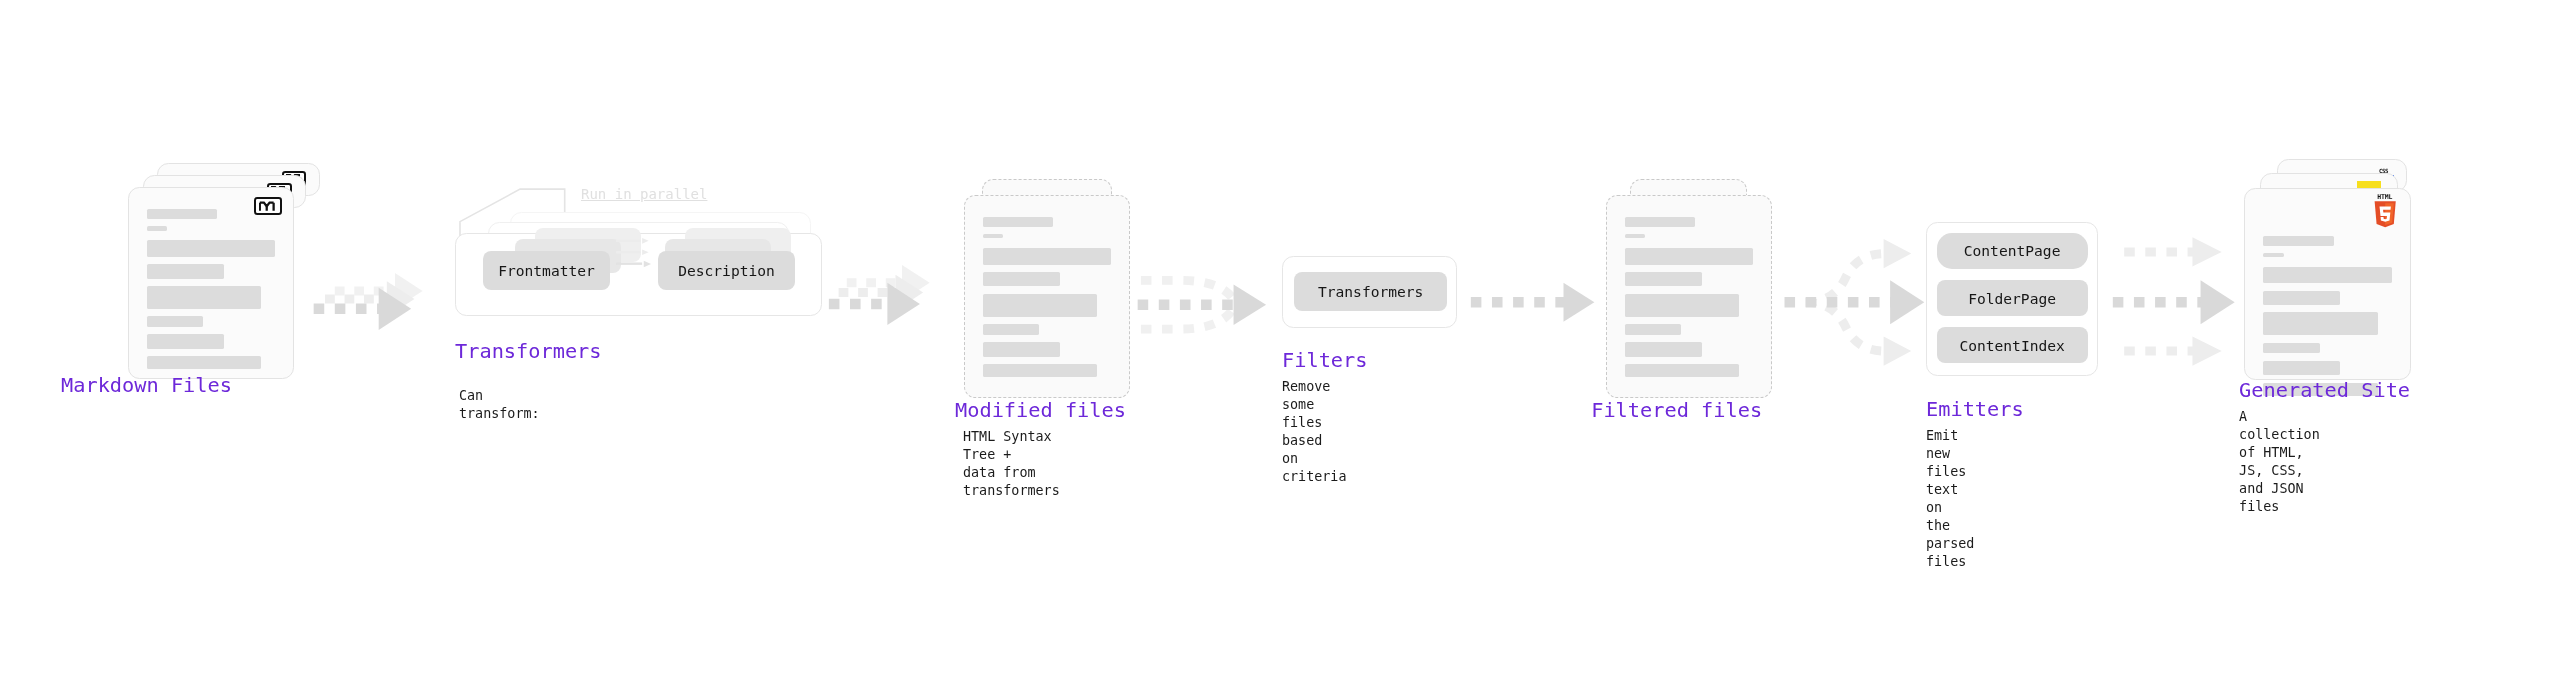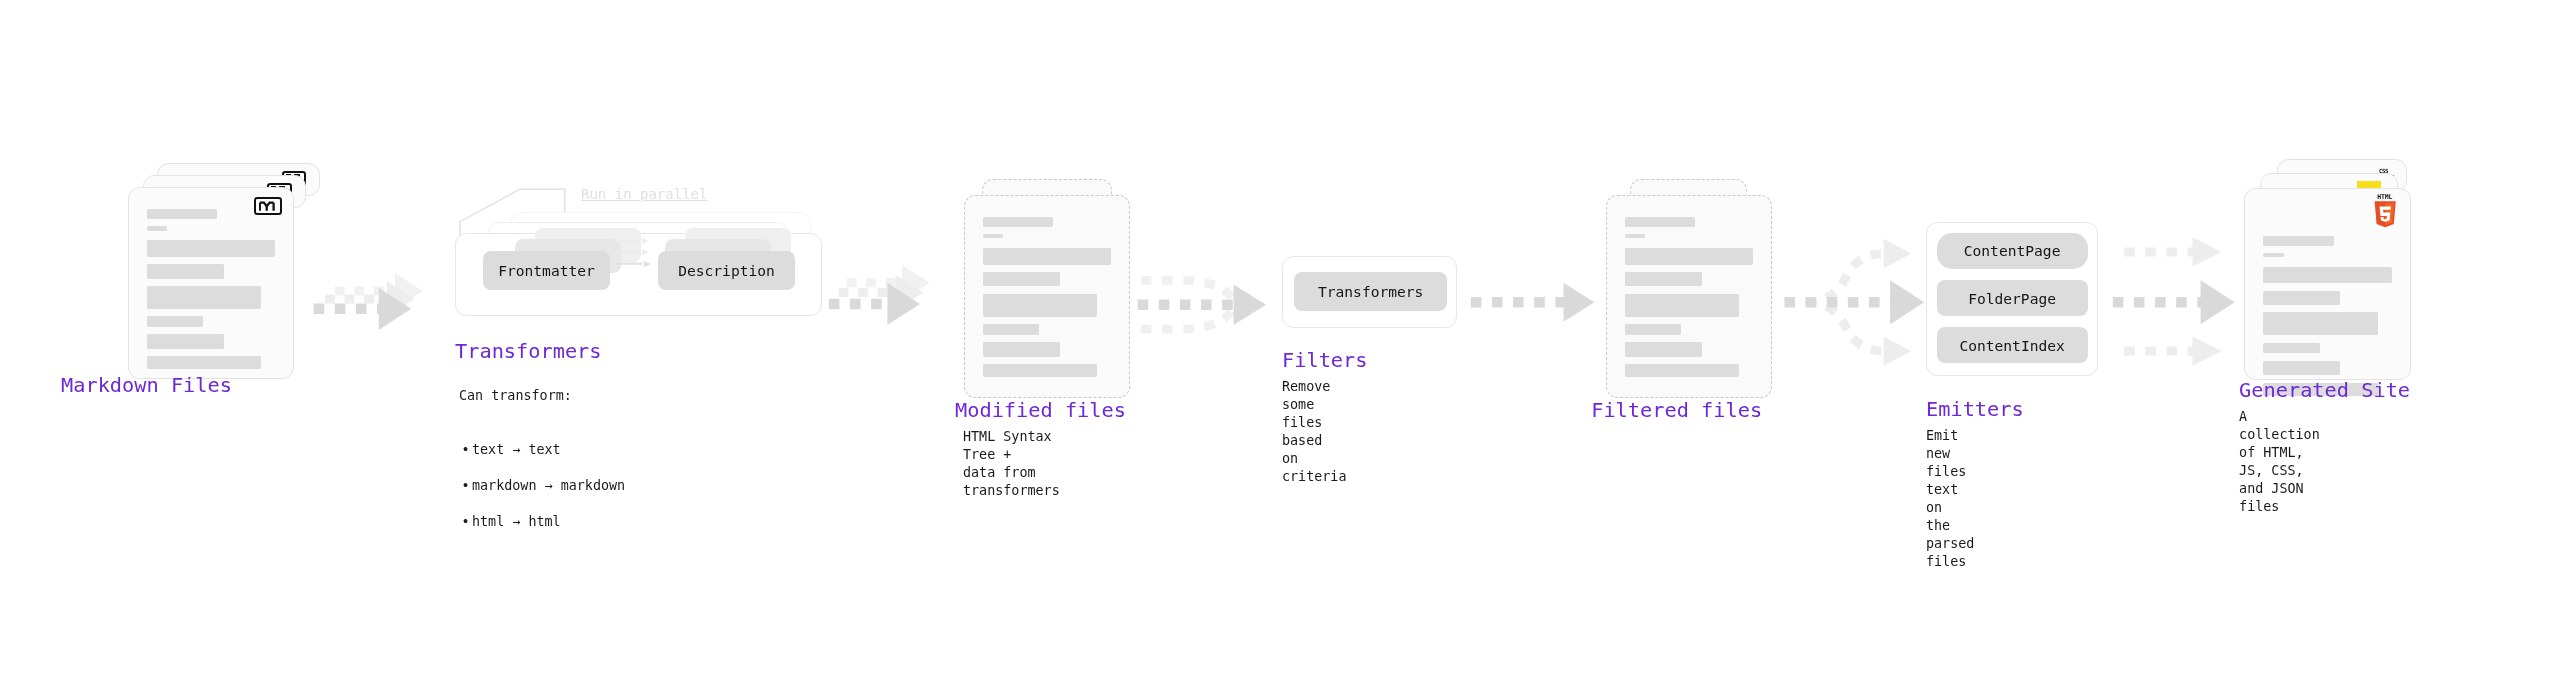--- a/index.html
+++ b/index.html
@@ -269,25 +269,20 @@
       <span>Frontmatter</span>
     </div>
     <div class="chip" style="left:203px; top:54px; width:137px; height:39px;">
       <span>Description</span>
     </div>
 
     <div class="title" style="left:0px; top:142px;">Transformers</div>
 
     <div class="caption" style="left:4px; top:172px;">
       <div>Can transform:</div>
-      <ul class="bullets">
-        <li>text → text</li>
-        <li>markdown → markdown</li>
-        <li>html → html</li>
-      </ul>
     </div>
   </div>
 
   <div class="node" style="left:964px; top:179px;">
     <div class="card-stack">
       <div class="card dashed" style="left:18px; top:0px; width:130px; height:29px;"></div>
       <div class="card dashed" style="left:0px; top:16.3px; width:166px; height:203px;">
         <div class="card-body">
           <div class="line" style="width:55%; height:9.8px;"></div>
           <div class="line" style="width:16%; height:4.1px; margin-bottom:9.8px;"></div>

